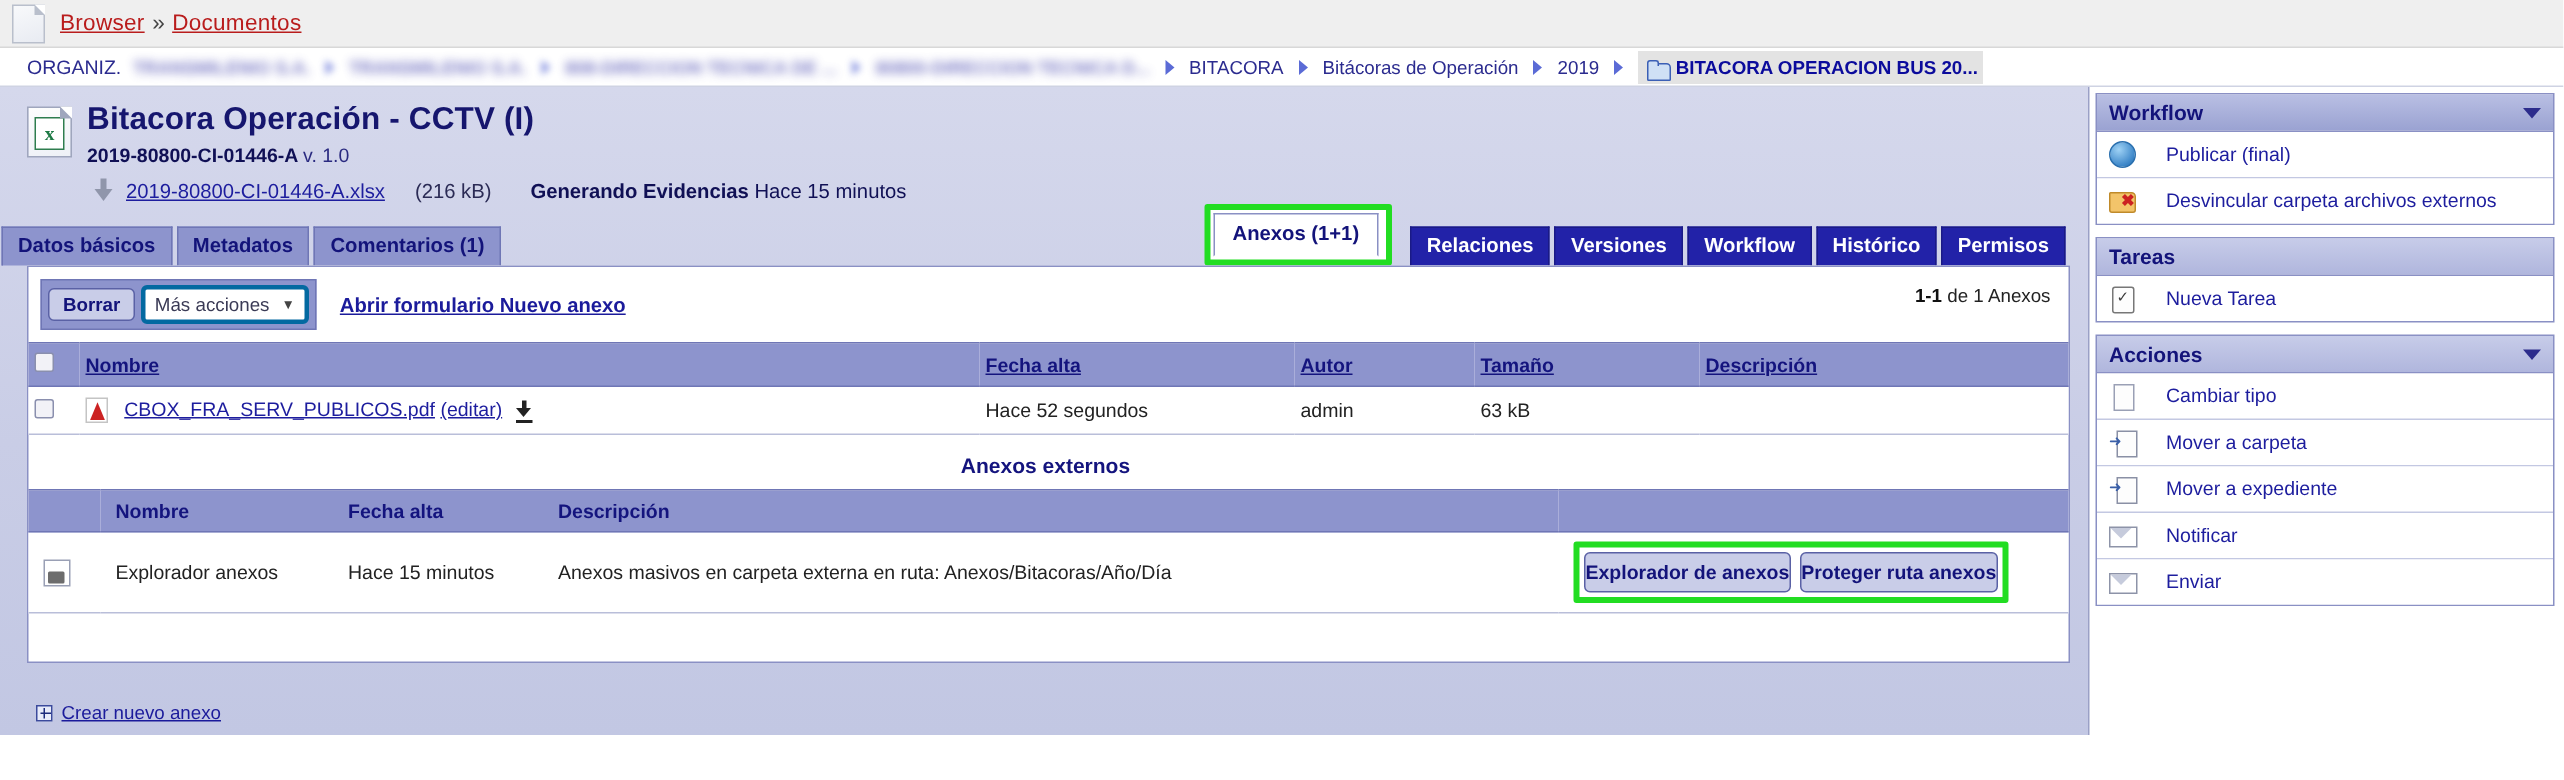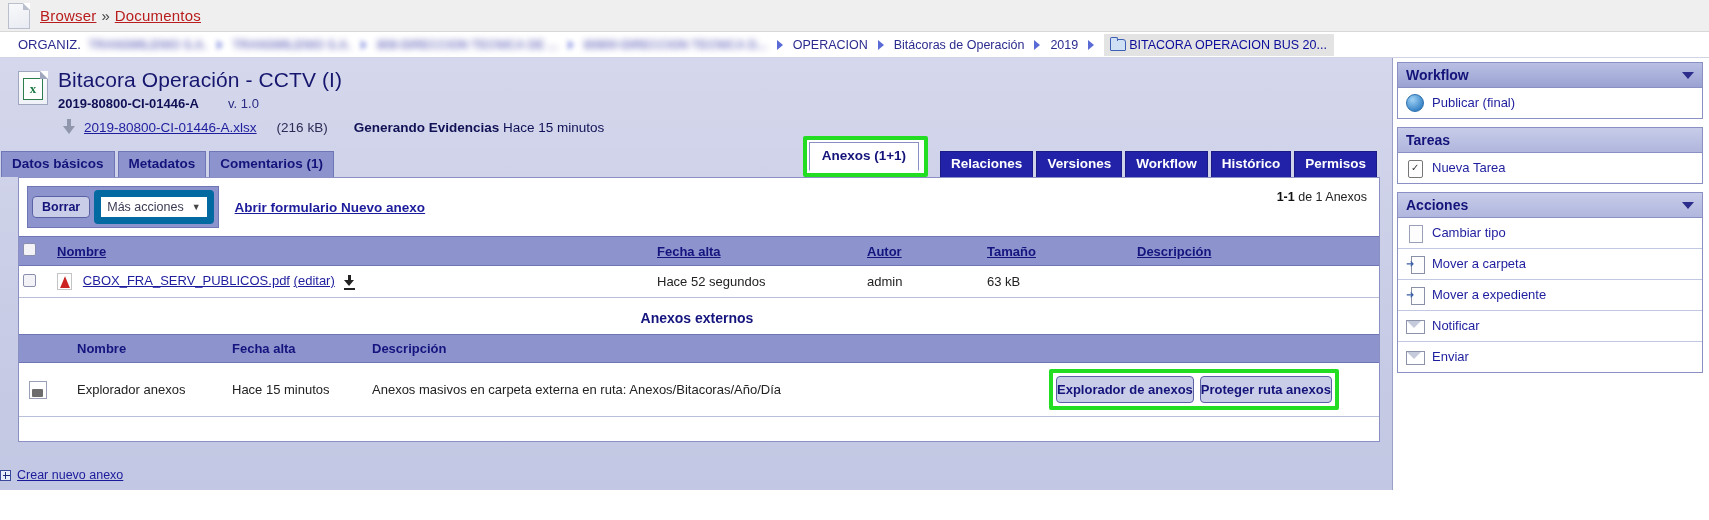--- a/index.html
+++ b/index.html
@@ -66,24 +66,24 @@
     width: 0; height: 0; margin: 0 10px;
     border-left: 6px solid #5b6bd6;
     border-top: 5px solid transparent;
     border-bottom: 5px solid transparent;
     display: inline-block;
   }
   .arrow-sep.blur { filter: blur(2.5px); opacity: .7; }
   .org-plain { color: #2b2b8f; white-space: nowrap; }
   .crumb-current {
     background: #e3e3e3;
-    font-weight: normal;
+    font-weight: bold;
     color: #0b0b9c;
     padding: 4px 8px 4px 6px;
-    display: flex; align-items: flex-start; gap: 5px;
+    display: flex; align-items: flex-end; gap: 5px;
     white-space: nowrap;
     max-width: 230px; overflow: hidden;
   }
   .folder-ico {
     width: 14px; height: 11px; position: relative; flex: 0 0 auto;
   }
   .folder-ico:before {
     content: ""; position: absolute; left: 0; top: 1px;
     width: 14px; height: 10px;
     border: 1px solid #3b5fb5; background: #cfe0f5; border-radius: 1px 3px 1px 1px;
@@ -118,27 +118,27 @@
     color: #1e7a45; font-weight: bold; font-size: 13px;
     display: flex; align-items: center; justify-content: center;
     font-family: "Liberation Serif", serif;
   }
   .xls-icon:after {
     content: ""; position: absolute; right: -1px; top: -1px;
     border-width: 0 8px 8px 0; border-style: solid;
     border-color: #ffffff #ffffff #9fa6bd #9fa6bd;
   }
   #doctitle {
-    font-size: 21px; font-weight: normal; color: #16166e;
+    font-size: 21px; font-weight: bold; color: #16166e;
     letter-spacing: .1px; line-height: 1.1;
   }
   #docmeta {
     margin-top: 5px; font-size: 13px; color: #101055; font-weight: bold;
   }
-  #docmeta .ver { font-weight: normal; color: #2a2a80; margin-left: 26px; }
+  #docmeta .ver { font-weight: normal; color: #2a2a80; }
   #docfile {
     margin-top: 8px; display: flex; align-items: center; gap: 0;
     font-size: 13.5px;
   }
   .dl-arrow {
     display: inline-block; width: 14px; height: 16px; position: relative;
     margin-right: 8px; margin-left: 4px;
   }
   .dl-arrow:before {
     content: ""; position: absolute; left: 5px; top: 0; width: 4px; height: 8px;
@@ -200,21 +200,21 @@
   .btnbox {
     background: #8d94cd; border: 1px solid #6f76b5;
     padding: 3px 4px; display: flex; align-items: center; gap: 4px;
   }
   .btn {
     background: #c9cde8; border: 1px solid #5a61a5;
     border-radius: 4px; color: #13137a; font-weight: bold;
     font-size: 12.5px; padding: 3px 9px; cursor: pointer;
   }
   .selectbox {
-    background: #ffffff; border: 7px solid #0369a1; border-radius: 4px;
+    background: #ffffff; border: 3px solid #0369a1; border-radius: 4px;
     color: #3a3a55; font-size: 12.5px; padding: 3px 6px;
     min-width: 108px; display: flex; align-items: center; justify-content: space-between;
     cursor: pointer;
   }
   .caret { font-size: 9px; color: #444; margin-left: 8px; }
   #newanexo {
     margin-left: 16px; color: #1b1b9b; font-weight: bold;
     text-decoration: underline; font-size: 13.5px; cursor: pointer;
   }
   #counter {
@@ -288,21 +288,21 @@
     color: #13137a; font-weight: bold; font-size: 13px;
     padding: 5px 0; cursor: pointer; white-space: nowrap;
   }
   .hl-green-inline {
     border: 4px solid #22dd22; padding: 3px; display: inline-flex;
     gap: 6px; background: #ffffff; border-radius: 2px;
   }
 
   
   #bottomlink {
-    position: absolute; left: 0; bottom: 8px;
+    position: absolute; left: 24px; bottom: 8px;
     display: flex; align-items: center; gap: 6px;
     font-size: 12.5px;
   }
   .plusbox {
     width: 11px; height: 11px; border: 1px solid #3b4a9c; background: #e7ebfa;
     position: relative; display: inline-block;
   }
   .plusbox:before, .plusbox:after {
     content: ""; position: absolute; background: #1b2a7c;
   }
@@ -324,21 +324,21 @@
   }
   .sb-head.plain {
     background: linear-gradient(180deg,#c7cce9 0%,#b0b6dd 100%);
   }
   .sb-caret {
     width: 0; height: 0;
     border-left: 6px solid transparent; border-right: 6px solid transparent;
     border-top: 7px solid #2c2c8c;
   }
   .sb-item {
-    display: flex; align-items: center; gap: 8px;
+    display: flex; align-items: center; gap: 20px;
     padding: 6px 8px; font-size: 13px; color: #1d1d9e;
     background: #ffffff; border-bottom: 1px solid #c3c8e2;
     cursor: pointer; line-height: 1.25;
   }
   .sb-item:last-child { border-bottom: none; }
   .sb-ico { width: 18px; height: 18px; flex: 0 0 18px; position: relative; }
 
   .ico-globe { border-radius: 50%; background: radial-gradient(circle at 35% 30%, #9fd2f5 0%, #3d87c9 70%, #2a6fae 100%); border: 1px solid #2a6fae; }
   .ico-folderx:before {
     content: ""; position: absolute; left: 0; top: 3px; width: 16px; height: 12px;
@@ -396,21 +396,21 @@
 <div id="orgbar">
   <span class="org-label">ORGANIZ.</span>
   <span class="blurred">TRANSMILENIO S.A.</span>
   <span class="arrow-sep blur"></span>
   <span class="blurred">TRANSMILENIO S.A.</span>
   <span class="arrow-sep blur"></span>
   <span class="blurred">808-DIRECCION TECNICA DE ...</span>
   <span class="arrow-sep blur"></span>
   <span class="blurred">80800-DIRECCION TECNICA D...</span>
   <span class="arrow-sep"></span>
-  <span class="org-plain">OPERACION</span>
+  <span class="org-plain">BITACORA</span>
   <span class="arrow-sep"></span>
   <span class="org-plain">Bitácoras de Operación</span>
   <span class="arrow-sep"></span>
   <span class="org-plain">2019</span>
   <span class="arrow-sep"></span>
   <span class="crumb-current">
     <span class="folder-ico"></span>
     <span>BITACORA OPERACION BUS 20...</span>
   </span>
 </div>
@@ -558,20 +558,24 @@
 
     <div class="sb-group">
       <div class="sb-head">
         <span>Workflow</span>
         <span class="sb-caret"></span>
       </div>
       <div class="sb-item">
         <span class="sb-ico ico-globe"></span>
         <span>Publicar (final)</span>
       </div>
+      <div class="sb-item">
+        <span class="sb-ico ico-folderx"></span>
+        <span>Desvincular carpeta archivos externos</span>
+      </div>
     </div>
 
     <div class="sb-group">
       <div class="sb-head plain">
         <span>Tareas</span>
       </div>
       <div class="sb-item">
         <span class="sb-ico ico-clipboard"></span>
         <span>Nueva Tarea</span>
       </div>

